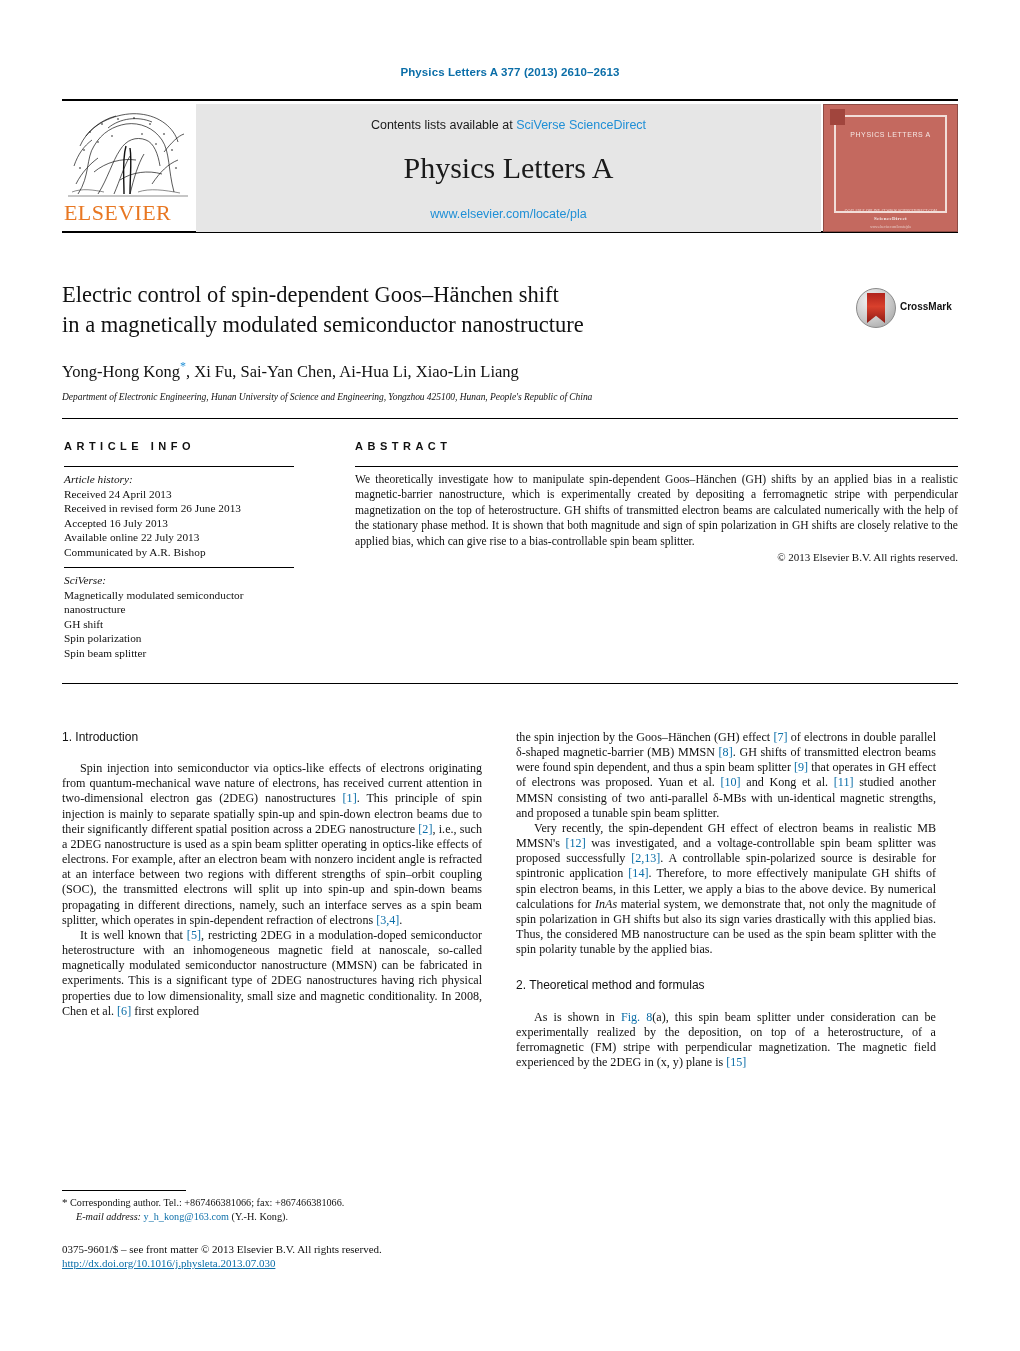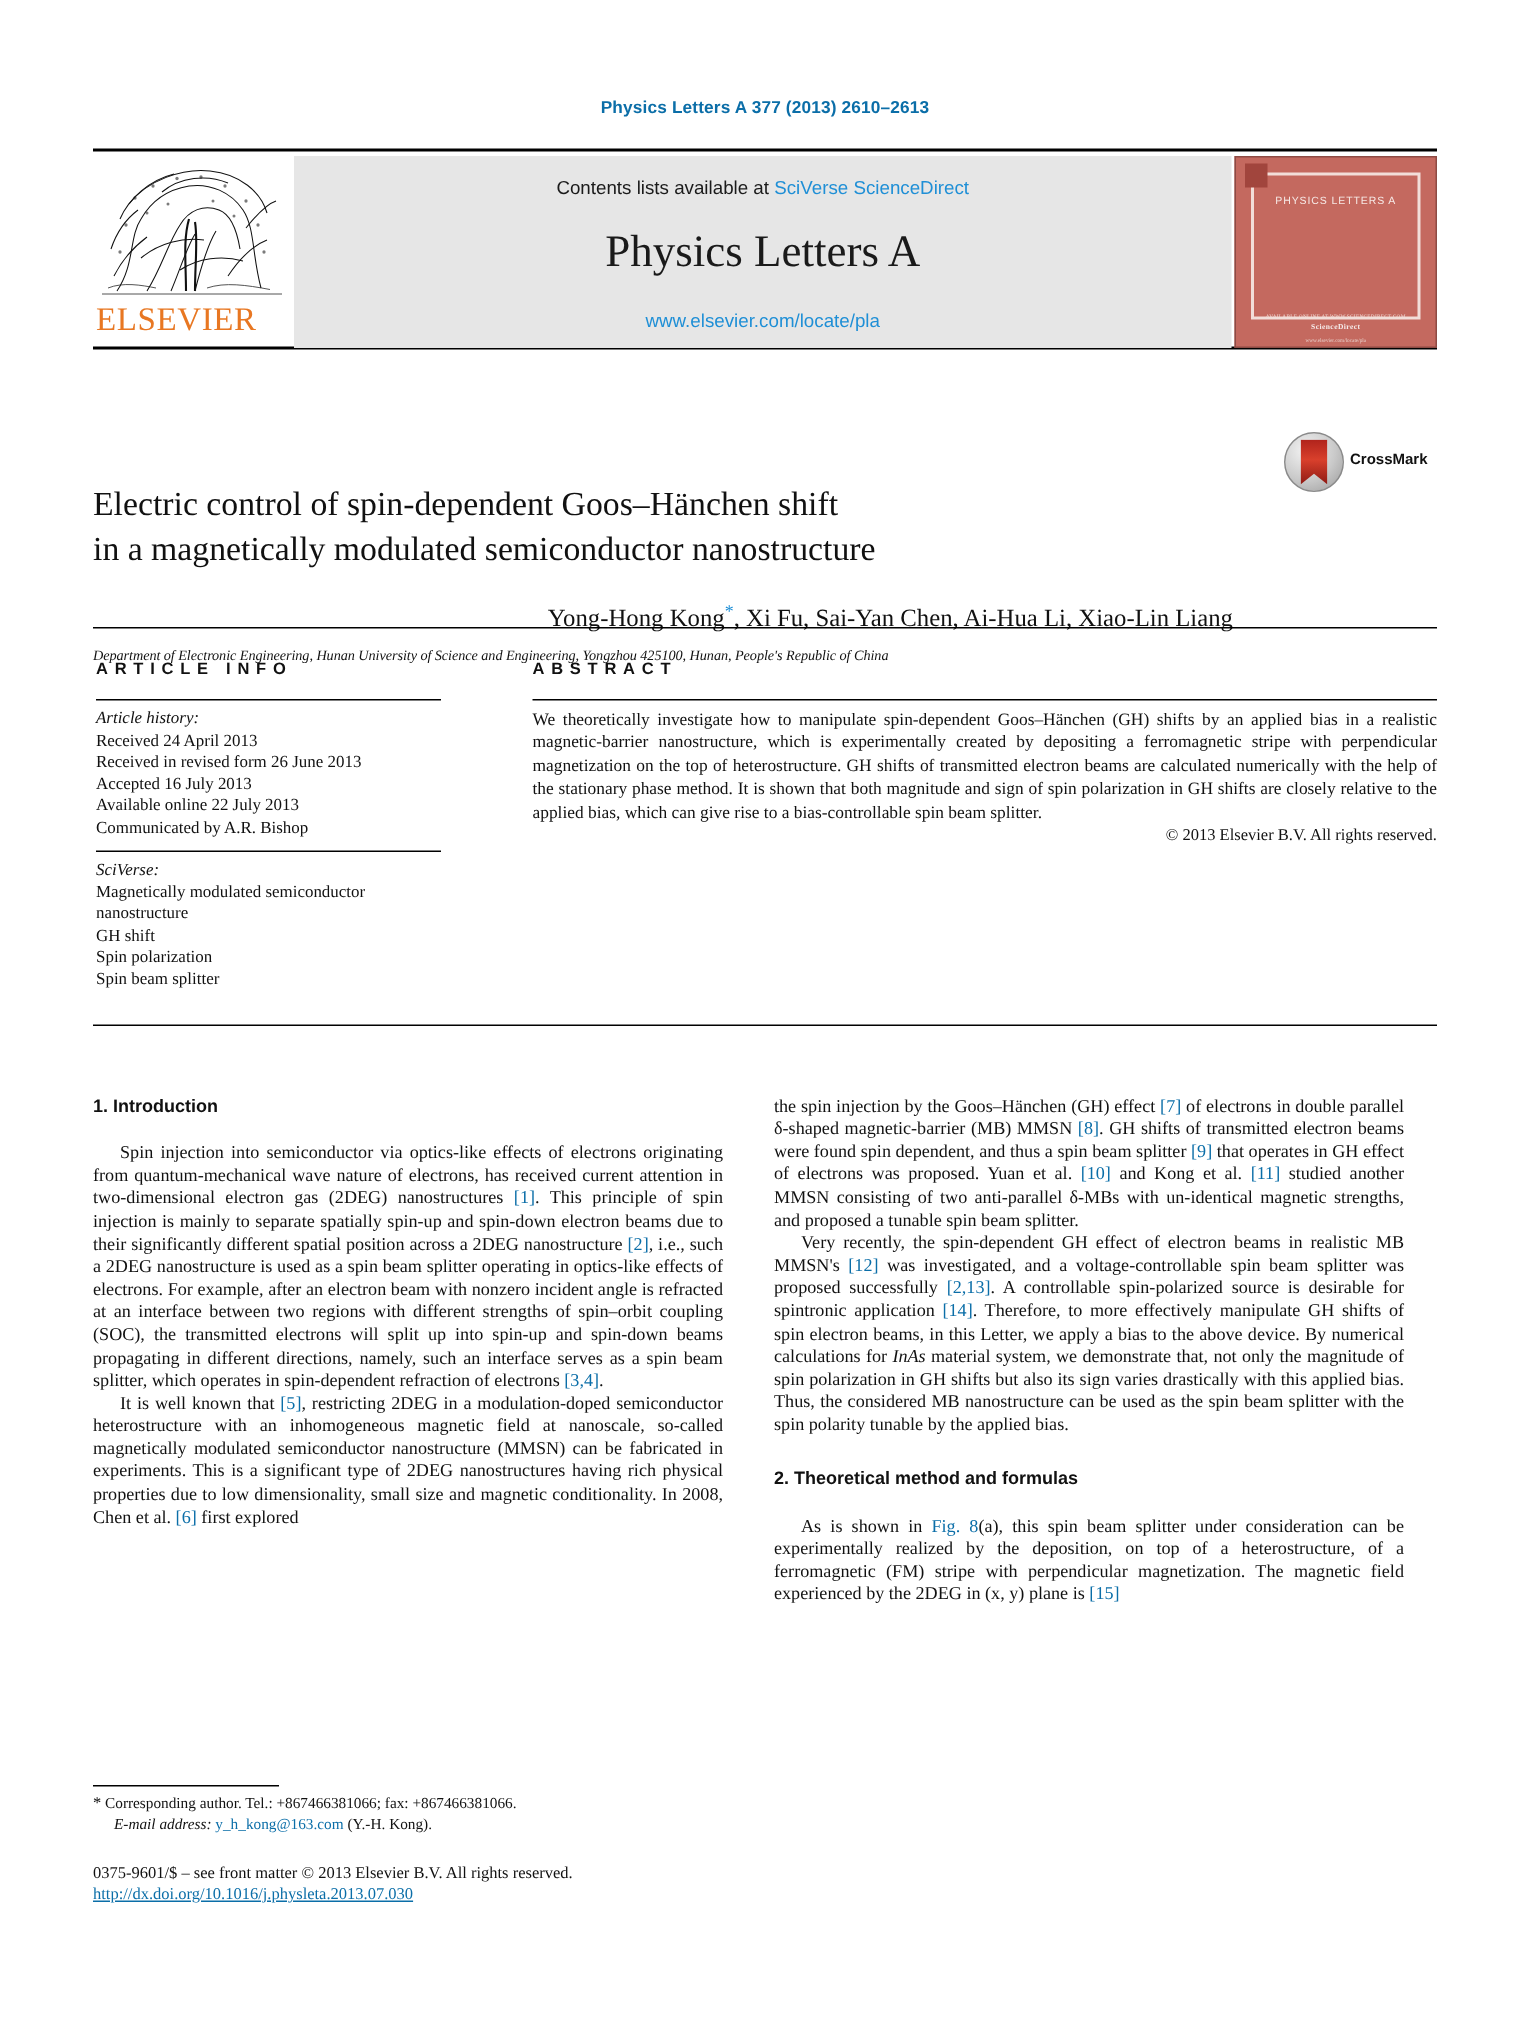--- a/index.html
+++ b/index.html
@@ -150,35 +150,34 @@
   .cover-foot3 {
     position: absolute;
     left: 0; bottom: 2px;
     width: 100%;
     text-align: center;
     font-size: 3.5px;
     color: #e8cfca;
   }
 
   
-  .title-block { position: absolute; left: 62px; top: 280px; width: 760px; margin-top: 41px; }
+  .title-block { position: absolute; left: 62px; top: 280px; width: 760px; }
   .paper-title {
     font-family: "Liberation Serif", "DejaVu Serif", serif;
     font-size: 22.5px;
     line-height: 30px;
     color: #111;
     margin: 0;
     font-weight: normal;
   }
   .authors {
     margin-top: 19px;
     font-family: "Liberation Serif", serif;
     font-size: 16.5px;
     color: #111;
-    text-align: right;
   }
   .authors sup { color: #1f8fd6; font-size: 12px; }
   .affiliation {
     margin-top: 10px;
     font-family: "Liberation Serif", serif;
     font-style: italic;
     font-size: 9.5px;
     color: #111;
     letter-spacing: -0.05px;
   }
@@ -275,21 +274,21 @@
     font-size: 12.1px;
     line-height: 15.15px;
     text-align: justify;
     color: #111;
   }
   .col-left  { left: 62px;  top: 730px; }
   .col-right { left: 516px; top: 730px; }
   .sec-head {
     font-family: "Liberation Sans", "DejaVu Sans", sans-serif;
     font-size: 12px;
-    font-weight: bold;
+    font-weight: normal;
     margin: 0 0 16px 0;
     color: #111;
   }
   .sec-head.later { margin-top: 21px; }
   .col p { margin: 0; text-indent: 18px; }
   .ref { color: #0b6ea8; }
   .col .noindent { text-indent: 0; }
 
   
   .footnote-rule {

